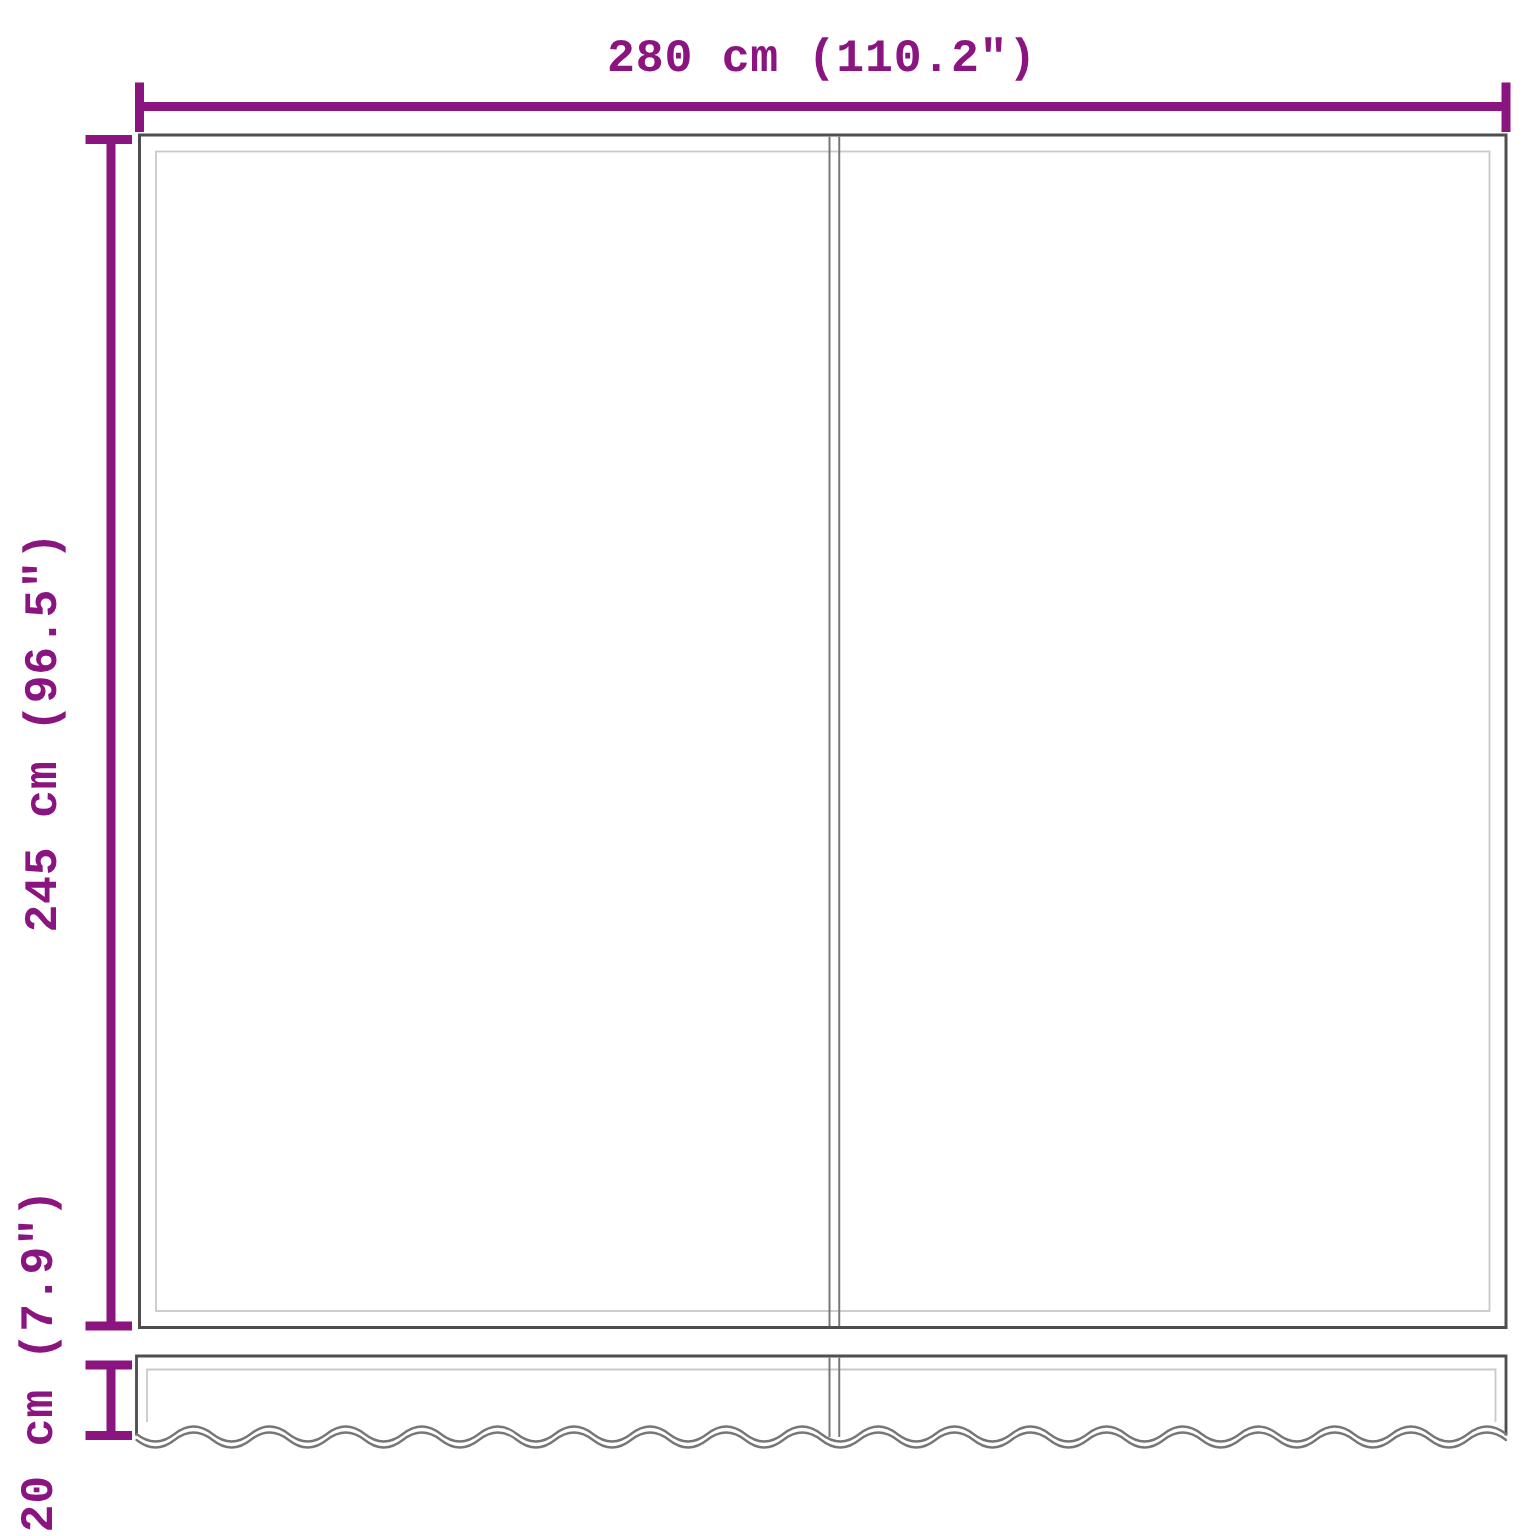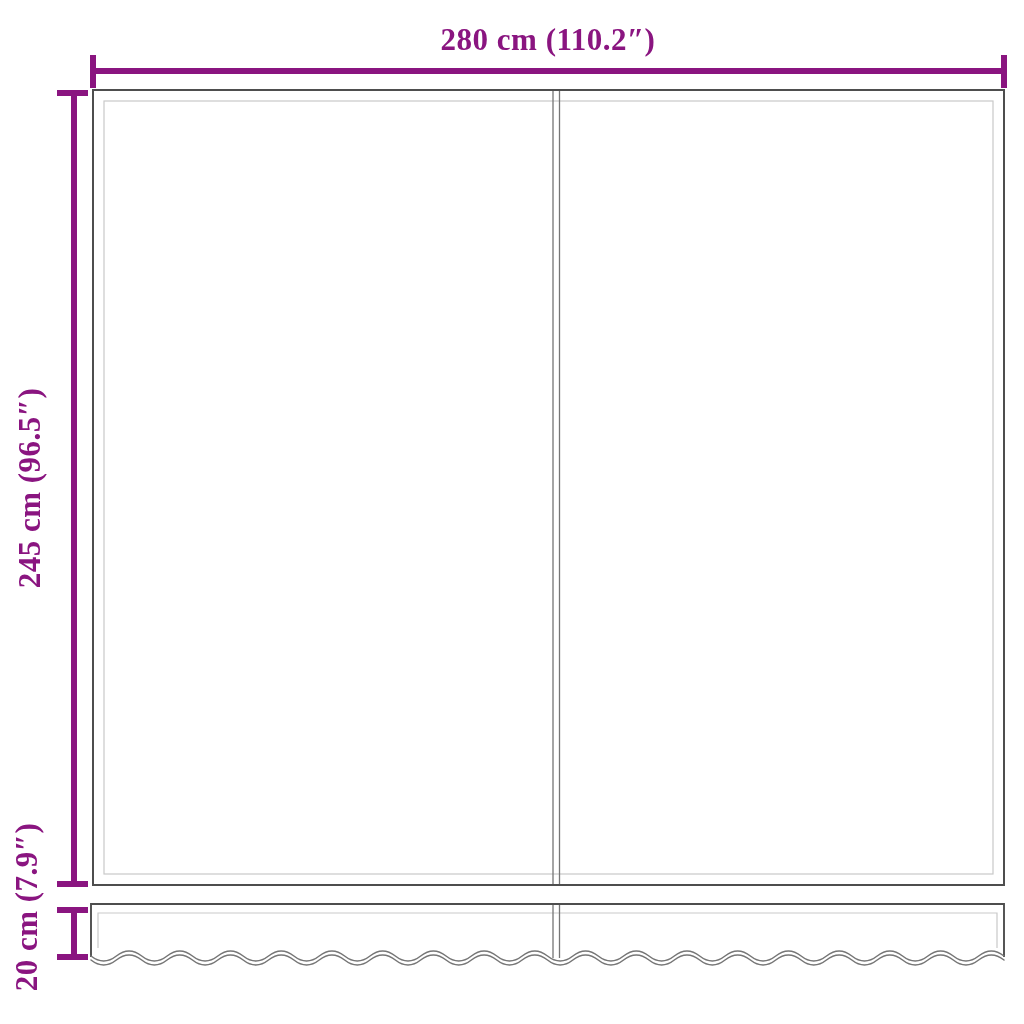--- a/index.html
+++ b/index.html
@@ -6,21 +6,21 @@
     margin: 0;
     padding: 0;
     background: #ffffff;
   }
   #canvas {
     position: relative;
     width: 1024px;
     height: 1024px;
     background: var(--background, #ffffff);
     overflow: hidden;
-    font-family: Liberation Serif, serif;
+    font-family: Liberation Mono, monospace;
   }
   #drawing {
     position: absolute;
     left: 0;
     top: 0;
   }
   .dim-bar {
     position: absolute;
     background: var(--dimension, #8a1580);
   }

